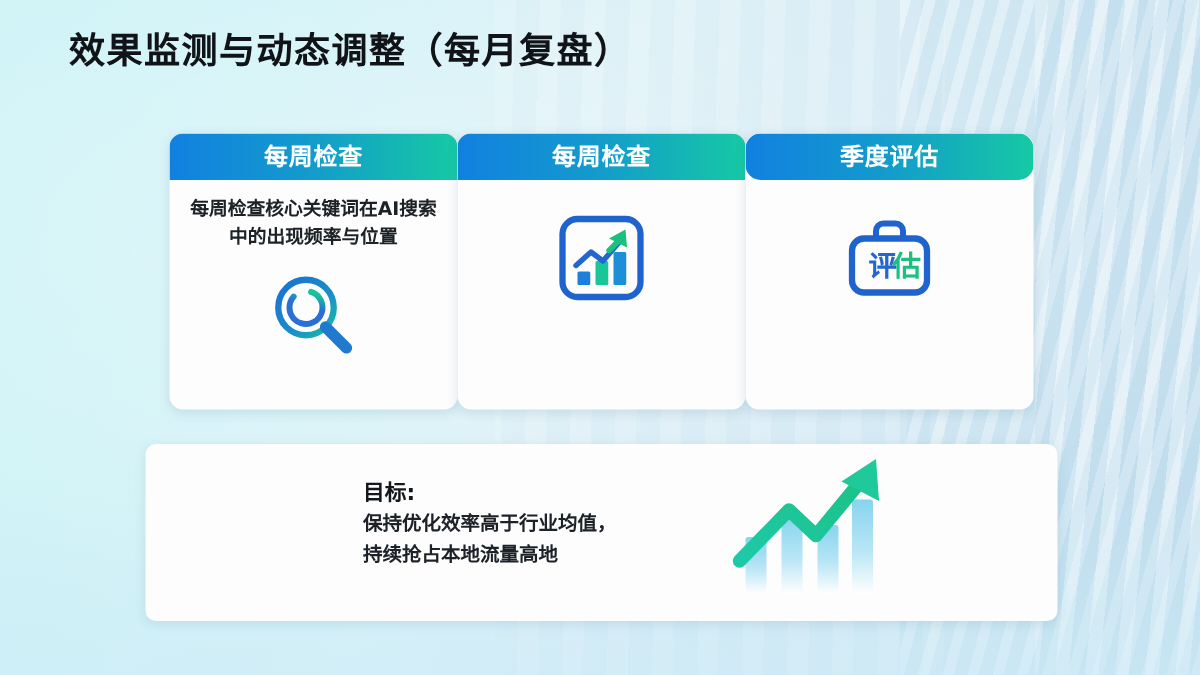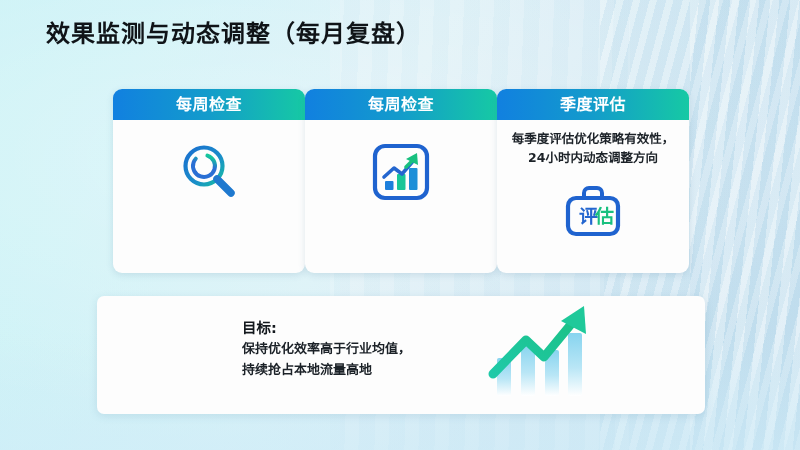--- a/index.html
+++ b/index.html
@@ -219,20 +219,21 @@
     <div class="bg-vignette"></div>
   </div>
 
   <div class="title">效果监测与动态调整（每月复盘）</div>
 
   <div class="cards">
 
     <div class="card">
       <div class="card-header" style="background:linear-gradient(90deg,#1180e0 0%,#139ccb 50%,#16c9a4 100%);">每周检查</div>
       <div class="card-body">
+        <div class="card-desc">每周检查核心关键词在AI搜索中的出现频率与位置</div>
         <div class="card-icon">
           <svg width="62" height="62" viewBox="0 0 62 62">
             <defs>
               <linearGradient id="magGrad" x1="0" y1="0" x2="1" y2="1">
                 <stop offset="0%" stop-color="#1b6fd0"></stop>
                 <stop offset="60%" stop-color="#1a8ec9"></stop>
                 <stop offset="100%" stop-color="#17bfa2"></stop>
               </linearGradient>
               <linearGradient id="magInner" x1="0" y1="0" x2="1" y2="0">
                 <stop offset="0%" stop-color="#2a6fd4"></stop>
@@ -259,23 +260,22 @@
             <rect x="37" y="25" width="8.5" height="22" rx="1" fill="#1d8fd8"></rect>
             <polyline points="12,34 22,25 30,31 42,17" fill="none" stroke="#2466cf" stroke-width="3.6" stroke-linecap="round" stroke-linejoin="round"></polyline>
             <polygon points="45,10 46,22 34,16" fill="#19c07f"></polygon>
             <polyline points="34,24 42,16" fill="none" stroke="#19c07f" stroke-width="3.6" stroke-linecap="round"></polyline>
           </svg>
         </div>
       </div>
     </div>
 
     <div class="card">
-      <div class="card-header" style="background:linear-gradient(90deg,#1180e0 0%,#139ccb 50%,#16c9a4 100%);">季度评估</div>
+      <div class="card-header" style="background:linear-gradient(90deg,#1180e0 0%,#139ccb 50%,#16c9a4 100%);border-radius:10px;">季度评估</div>
       <div class="card-body">
-        <div class="card-desc">每季度评估优化策略有效性，24小时内动态调整方向</div>
         <div class="card-icon">
           <svg width="62" height="58" viewBox="0 0 62 58">
             <path d="M22 16 V11 a5 5 0 0 1 5 -5 h8 a5 5 0 0 1 5 5 v5" fill="none" stroke="#1f63cf" stroke-width="4"></path>
             <rect x="6" y="16" width="50" height="36" rx="8" fill="#fdfdfd" stroke="#1f63cf" stroke-width="4.2"></rect>
             <text x="17" y="41" font-size="19" font-weight="700" fill="#2466cf" font-family="'DejaVu Sans','Liberation Sans',sans-serif">评</text>
             <text x="33" y="41" font-size="19" font-weight="700" fill="#19c07f" font-family="'DejaVu Sans','Liberation Sans',sans-serif">估</text>
           </svg>
         </div>
       </div>
     </div>

